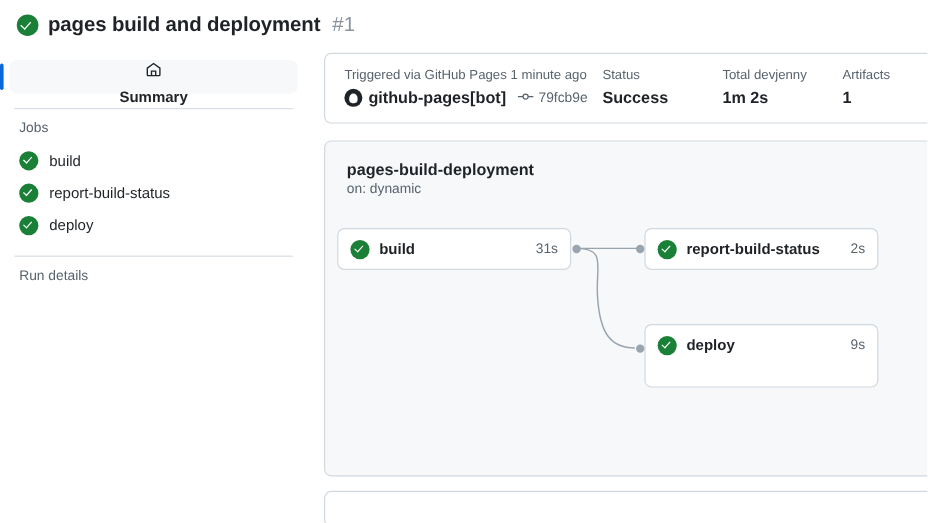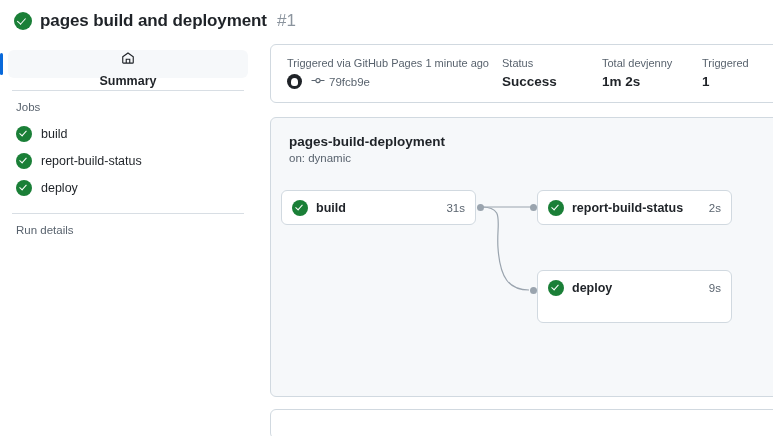--- a/index.html
+++ b/index.html
@@ -337,41 +337,42 @@
 
   </div>
 
   <div class="main">
 
     <div class="panel info-bar">
       <div class="info-col trig">
         <div class="info-label">Triggered via GitHub Pages 1 minute ago</div>
         <div class="info-value">
           <span class="avatar"></span>
+          <span>github-pages[bot]</span>
           <span class="sha">
             <span>
               <svg width="14" height="11" viewBox="0 0 16 12" fill="none" stroke="#59636e" stroke-width="1.2">
                 <circle cx="8" cy="6" r="2.4"></circle>
                 <path d="M0.6 6h5M10.4 6h5"></path>
               </svg>
             </span>
             <span>79fcb9e</span>
           </span>
         </div>
       </div>
       <div class="info-col stat">
         <div class="info-label">Status</div>
         <div class="info-value">Success</div>
       </div>
       <div class="info-col dur">
         <div class="info-label">Total devjenny</div>
         <div class="info-value">1m 2s</div>
       </div>
       <div class="info-col">
-        <div class="info-label">Triggered</div>
+        <div class="info-label">Artifacts</div>
         <div class="info-value">1</div>
       </div>
     </div>
 
     <div class="panel graph-panel">
       <div class="wf-name">pages-build-deployment</div>
       <div class="wf-on">on: dynamic</div>
 
       <div class="graph">
 

